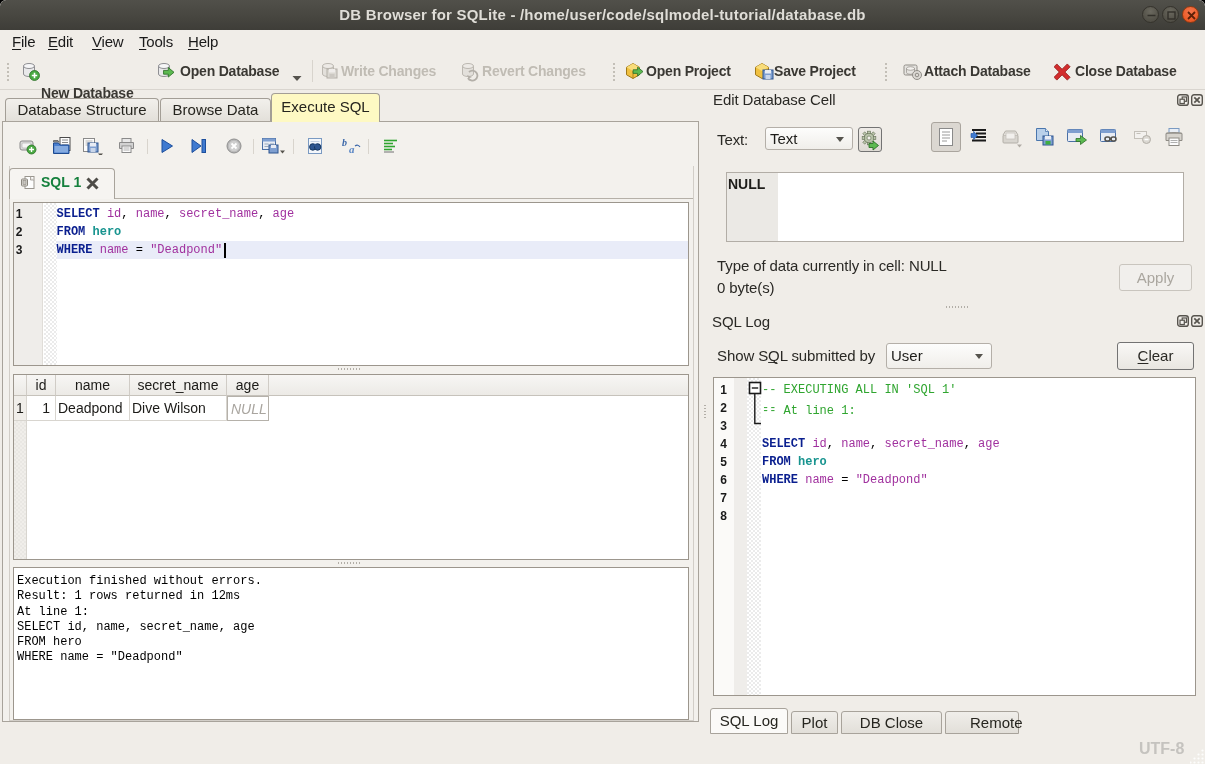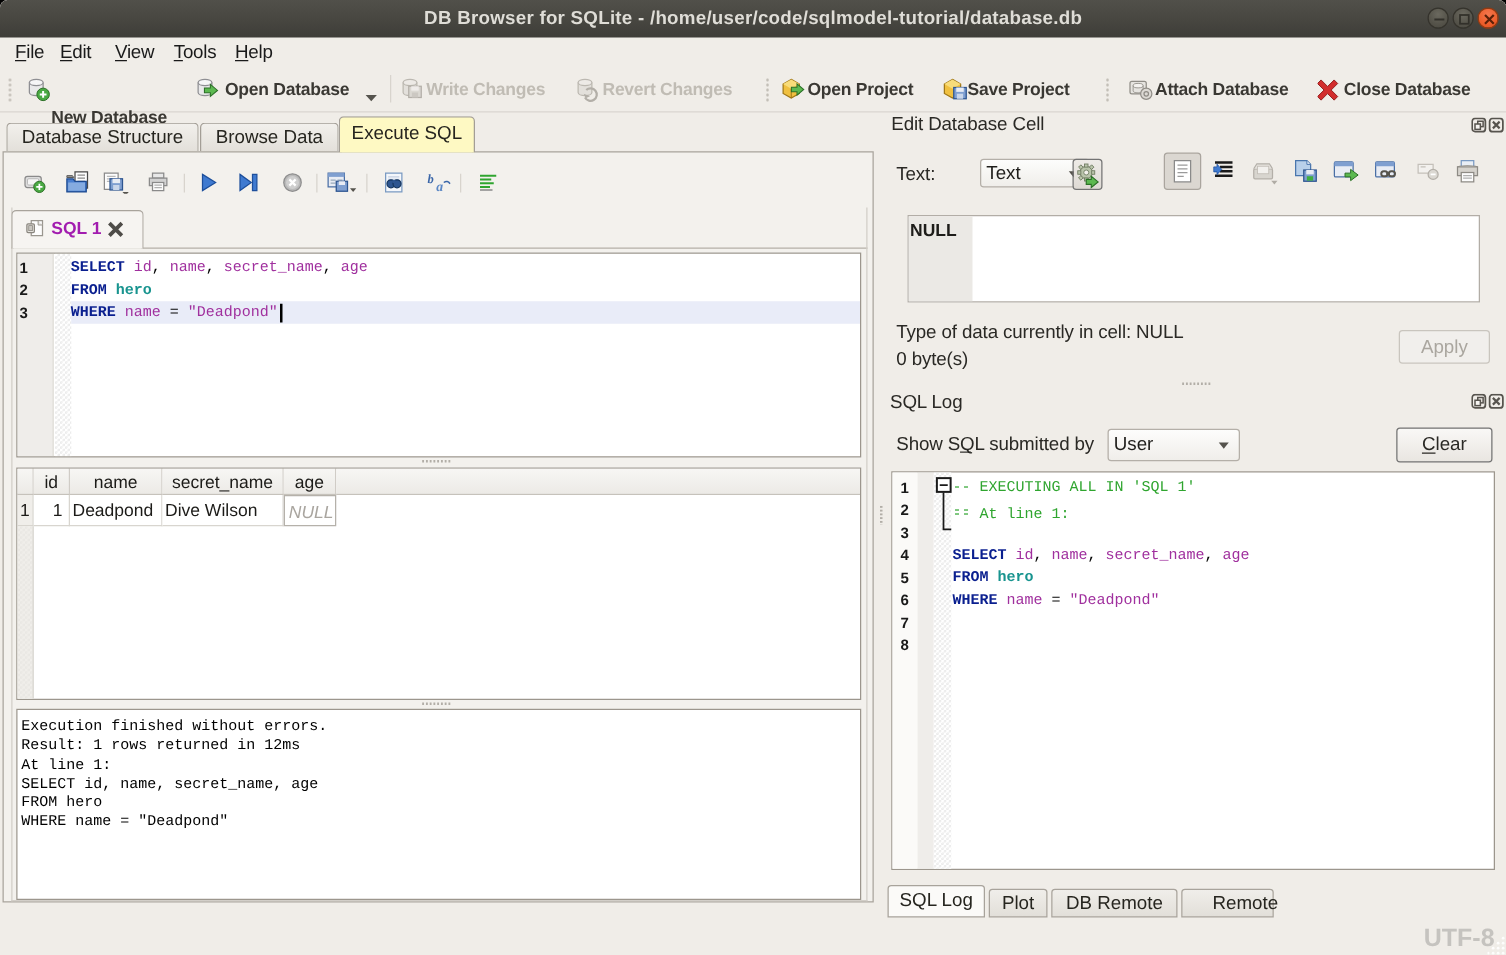--- a/index.html
+++ b/index.html
@@ -96,21 +96,21 @@
   #log-fold { position:absolute; left:33px; top:0; width:14px; height:100%;
     background-image:linear-gradient(45deg,#ebebeb 25%,transparent 25%,transparent 75%,#ebebeb 75%),
       linear-gradient(45deg,#ebebeb 25%,transparent 25%,transparent 75%,#ebebeb 75%);
     background-size:4px 4px; background-position:0 0,2px 2px; background-color:#fff; }
   .lline { position:absolute; left:48px; line-height:18px; white-space:pre; }
   .lnum { position:absolute; left:0; width:13px; text-align:right; font-size:12px; font-weight:bold; color:#1a1a1a; }
   .botab { position:absolute; height:25px; background:linear-gradient(#f0eeea,#e2dfd9);
     border:1px solid #a8a39b; border-radius:3px 3px 0 0; font-size:15px; color:#26251f;
     text-align:center; line-height:24px; }
   #botab-active { background:#fbfaf8; height:26px; z-index:2; }
-  #utf8 { position:absolute; left:1139px; top:740px; font-size:20px; font-weight:bold; color:#c5c3bf; }
+  #utf8 { position:absolute; left:1139px; top:740px; font-size:16px; font-weight:bold; color:#c5c3bf; }
 </style>
 </head>
 <body>
 <div id="win">
 
   <div id="menubar">
     <div class="menu-item" style="left:12px;"><u>F</u>ile</div>
     <div class="menu-item" style="left:48px;"><u>E</u>dit</div>
     <div class="menu-item" style="left:92px;"><u>V</u>iew</div>
     <div class="menu-item" style="left:139px;"><u>T</u>ools</div>
@@ -280,21 +280,21 @@
   </div>
 
   <div id="sqltab-line"></div>
   <div id="sqltab">
     <svg class="abs" style="left:10px; top:6px;" width="18" height="18">
       <rect x="5" y="1.5" width="9" height="12" fill="#fdfdfd" stroke="#9a968f"></rect>
       <path d="M10.5 1.5 v3.5 h3.5" fill="#e8e6e2" stroke="#9a968f" stroke-width="0.8"></path>
       <rect x="1.5" y="4" width="6" height="7" rx="1" fill="#e3e1dc" stroke="#8a867f"></rect>
       <rect x="3" y="5.5" width="3" height="4" fill="#c9c6c0" stroke="#8a867f" stroke-width="0.6"></rect>
     </svg>
-    <div class="abs" style="left:31px; top:5px; font-size:14px; font-weight:bold; color:#a21caf;text-align:center;">SQL 1</div>
+    <div class="abs" style="left:31px; top:5px; font-size:14px; font-weight:bold; color:#15803d;text-align:center;">SQL 1</div>
     <svg class="abs" style="left:75px; top:7px;" width="16" height="16">
       <path d="M2.5 2.5 L12.5 12.5 M12.5 2.5 L2.5 12.5" stroke="#4e4c48" stroke-width="3"></path>
     </svg>
   </div>
 
   <div id="editor">
     <div id="editor-gutter"></div>
     <div id="editor-fold"></div>
     <div class="hl abs" style="left:43px; top:38px; width:631px; height:18px;"></div>
     <div class="gutter-num" style="left:-10px; top:4px;">1</div>
@@ -337,21 +337,21 @@
   <div class="vdots" style="left:704px; top:404px;"></div>
   <div class="dock-title" style="left:713px; top:91px;">Edit Database Cell</div>
   <svg class="abs" style="left:1177px; top:94px;" width="27" height="13">
     <rect x="0.7" y="0.7" width="10.6" height="10.6" rx="2.4" fill="none" stroke="#57544e" stroke-width="1.4"></rect>
     <rect x="5.2" y="3" width="4.3" height="4.3" fill="none" stroke="#57544e" stroke-width="1.2"></rect>
     <rect x="3" y="5.2" width="4.3" height="4.3" fill="#f6f4f1" stroke="#57544e" stroke-width="1.2"></rect>
     <rect x="14.7" y="0.7" width="10.6" height="10.6" rx="2.4" fill="none" stroke="#57544e" stroke-width="1.4"></rect>
     <path d="M17.3 3.3 l5.4 5.4 M22.7 3.3 l-5.4 5.4" stroke="#57544e" stroke-width="1.7"></path>
   </svg>
   <div class="label" style="left:717px; top:131px;">Text:</div>
-  <div class="combo" style="left:784px; top:127px; width:88px; height:23px; line-height:21px;">Text<span class="arr"></span></div>
+  <div class="combo" style="left:765px; top:127px; width:88px; height:23px; line-height:21px;">Text<span class="arr"></span></div>
   <div class="btn" style="left:858px; top:127px; width:24px; height:25px; background:linear-gradient(#eeebe7,#dedad4);"><svg width="22" height="23" style="margin-top:1px;">
     <g fill="#b9c4aa" stroke="#6e7a60" stroke-width="0.7">
       <circle cx="10" cy="9" r="5"></circle>
       <rect x="8.6" y="2.2" width="2.8" height="2.5"></rect>
           <rect x="8.6" y="13.3" width="2.8" height="2.5"></rect>
       <rect x="3.2" y="7.6" width="2.5" height="2.8"></rect>
           <rect x="14.3" y="7.6" width="2.5" height="2.8"></rect>
       <rect x="4.4" y="3.4" width="2.6" height="2.6" transform="rotate(45 5.7 4.7)"></rect>
       <rect x="13" y="3.4" width="2.6" height="2.6" transform="rotate(45 14.3 4.7)"></rect>
       <rect x="4.4" y="12" width="2.6" height="2.6" transform="rotate(45 5.7 13.3)"></rect>
@@ -448,21 +448,21 @@
     </svg>
     <pre class="lline" style="top:3px;"><span class="cmt">-- EXECUTING ALL IN 'SQL 1'</span></pre>
     <pre class="lline" style="top:21px;"><span class="cmt">--</span></pre>
     <pre class="lline" style="top:24px;"><span class="cmt">-- At line 1:</span></pre>
     <pre class="lline" style="top:57px;"><span class="kw">SELECT</span> <span class="ident">id</span>, <span class="ident">name</span>, <span class="ident">secret_name</span>, <span class="ident">age</span></pre>
     <pre class="lline" style="top:75px;"><span class="kw">FROM</span> <span class="tbl">hero</span></pre>
     <pre class="lline" style="top:93px;"><span class="kw">WHERE</span> <span class="ident">name</span> = <span class="ident">"Deadpond"</span></pre>
   </div>
   <div class="botab" id="botab-active" style="left:710px; top:708px; width:78px;">SQL Log</div>
   <div class="botab" style="left:791px; top:711px; width:47px; height:23px; line-height:22px;">Plot</div>
-  <div class="botab" style="left:841px; top:711px; width:101px; height:23px; line-height:22px;">DB Remote</div>
+  <div class="botab" style="left:841px; top:711px; width:101px; height:23px; line-height:22px;">DB Close</div>
   <div class="botab" style="left:945px; top:711px; width:74px; height:23px; line-height:22px;padding-left:24px;">Remote</div>
   <div id="utf8">UTF-8</div>
   <svg class="abs" style="left:1190px; top:748px;" width="15" height="16">
     <g fill="#fdfdfc">
         <circle cx="12.5" cy="2.5" r="1.1"></circle>
         <circle cx="8.5" cy="6.5" r="1.1"></circle>
         <circle cx="12.5" cy="6.5" r="1.1"></circle>
         <circle cx="4.5" cy="10.5" r="1.1"></circle>
         <circle cx="8.5" cy="10.5" r="1.1"></circle>
         <circle cx="12.5" cy="10.5" r="1.1"></circle>

